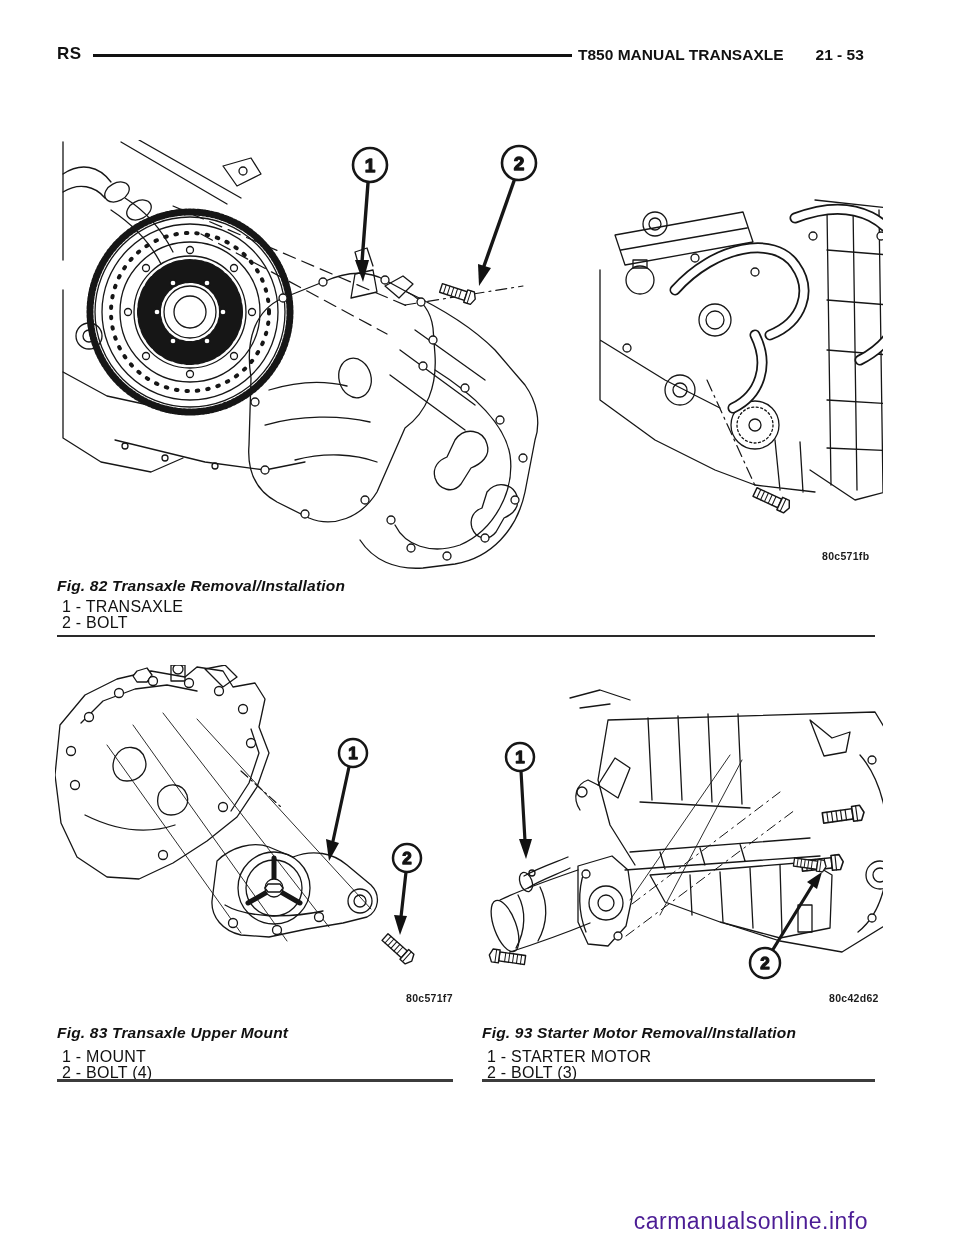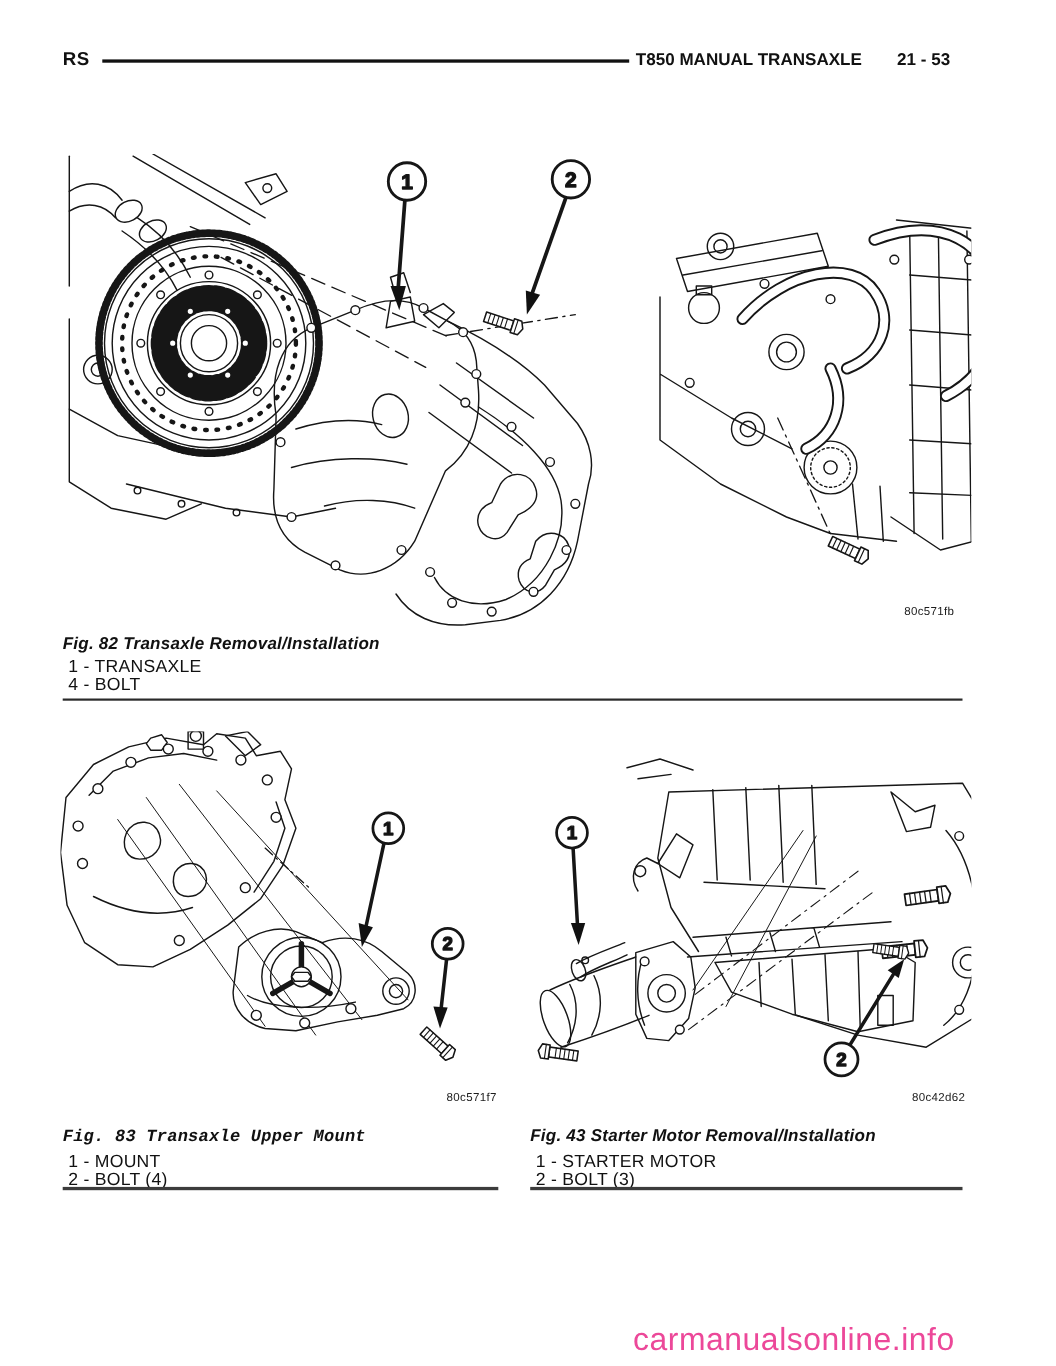--- a/index.html
+++ b/index.html
@@ -6,35 +6,35 @@
   .page{position:relative;width:883px;height:1242px;background:#ffffff;
         font-family:"Liberation Sans",sans-serif;color:#111;overflow:hidden;}
   .abs{position:absolute;}
   .hdr-left{left:57px;top:44px;font-size:17px;font-weight:bold;letter-spacing:.5px;}
   .hdr-rule{left:93px;top:54px;width:479px;height:3px;background:#111;}
   .hdr-right{left:578px;top:46px;width:294px;font-size:15.5px;font-weight:bold;white-space:nowrap;}
   .hdr-pagenum{margin-left:32px;margin-top:38px;}
   .subtitle{left:57px;top:79px;font-size:15.5px;font-weight:bold;letter-spacing:1.05px;}
   .caption{font-size:15.5px;font-weight:bold;font-style:italic;text-align:left;letter-spacing:.2px;}
   .cap82{left:57px;top:577px;width:818px;}
-  .cap83{left:57px;top:1024px;width:396px;font-family:Liberation Mono, monospace;}
+  .cap83{left:57px;top:1024px;width:396px;}
   .cap84{left:482px;top:1024px;width:392px;}
   .legend{font-size:16px;line-height:15.5px;letter-spacing:.25px;}
   .leg82{left:62px;top:599px;}
   .leg83{left:62px;top:1049px;}
   .leg84{left:487px;top:1049px;}
   .rule{background:#3c3c3c;}
   .rule-mid{left:57px;top:635px;width:818px;height:2px;background:#2a2a2a;}
   .rule83{left:57px;top:1079px;width:396px;height:3px;}
   .rule84{left:482px;top:1079px;width:393px;height:3px;}
-  .figcode{font-size:10.5px;font-weight:normal;letter-spacing:.3px;color:#1c1c1c;}
+  .figcode{font-size:10.5px;font-weight:bold;letter-spacing:.3px;color:#1c1c1c;}
   .code82{left:822px;top:550px;}
   .code83{left:406px;top:992px;}
   .code84{left:829px;top:992px;}
-  .watermark{right:15px;bottom:7px;font-size:29px;color:#ec4899;letter-spacing:.5px;}
+  .watermark{right:15px;bottom:7px;font-size:23px;color:#4c1d95;letter-spacing:.5px;}
   svg text.callout{font-family:"Liberation Sans",sans-serif;font-weight:bold;fill:#111;}
 </style>
 </head>
 <body>
 
 <div class="page">
 
   <svg width="0" height="0" class="abs" aria-hidden="true">
     <defs>
       <g id="bolt-shape">
@@ -194,21 +194,21 @@
         <polygon points="423,124 436,128 424,146" fill="#111" stroke="none"></polygon>
         <circle cx="464" cy="23" r="17" fill="#fff" stroke-width="2.6"></circle>
         <text class="callout" x="464" y="30" font-size="19" text-anchor="middle">2</text>
       </g>
     </g>
   </svg>
   <div class="abs figcode code82">80c571fb</div>
   <div class="abs caption cap82">Fig. 82 Transaxle Removal/Installation</div>
   <div class="abs legend leg82">
     <div>1 - TRANSAXLE</div>
-    <div>4 - BOLT</div>
+    <div>2 - BOLT</div>
   </div>
   <div class="abs rule-mid"></div>
 
   <svg class="abs" style="left:55px;top:665px;" width="420" height="348" viewBox="0 0 420 348">
     <g stroke="#161616" fill="none" stroke-width="1.3" stroke-linecap="round" stroke-linejoin="round">
 
       <g>
         <path d="M5,60 L30,30 L62,14 L96,6 L130,12 L142,2 L168,6 L178,22 L200,18 L210,34 L204,62 L214,88 L202,122 L182,152 L152,176 L118,198 L84,214 L52,212 L22,192 L6,158 L0,110 Z"></path>
         <path d="M26,58 L48,36 L80,24 L112,20 L142,26 M196,64 L204,88 L194,118 L176,146"></path>
         <path d="M60,92 c8,-14 26,-12 30,2 c4,12 -6,22 -18,22 c-12,0 -17,-12 -12,-24 z"></path>
@@ -344,21 +344,21 @@
       </g>
       <g>
         <line x1="292" y1="291" x2="332" y2="226" stroke-width="3.2"></line>
         <polygon points="337,229 327,222 342,212" fill="#111" stroke="none"></polygon>
         <circle cx="285" cy="303" r="15" fill="#fff" stroke-width="2.5"></circle>
         <text class="callout" x="285" y="309" font-size="17" text-anchor="middle">2</text>
       </g>
     </g>
   </svg>
   <div class="abs figcode code84">80c42d62</div>
-  <div class="abs caption cap84">Fig. 43 Starter Motor Removal/Installation</div>
+  <div class="abs caption cap84">Fig. 93 Starter Motor Removal/Installation</div>
   <div class="abs legend leg84">
     <div>1 - STARTER MOTOR</div>
     <div>2 - BOLT (3)</div>
   </div>
   <div class="abs rule rule84"></div>
 
   <div class="abs watermark">carmanualsonline.info</div>
 </div>
 
 </body></html>

